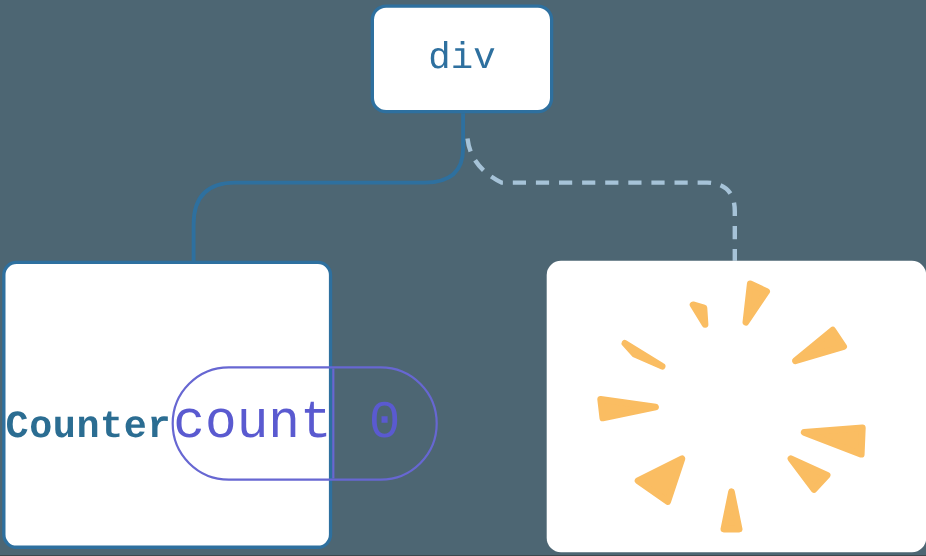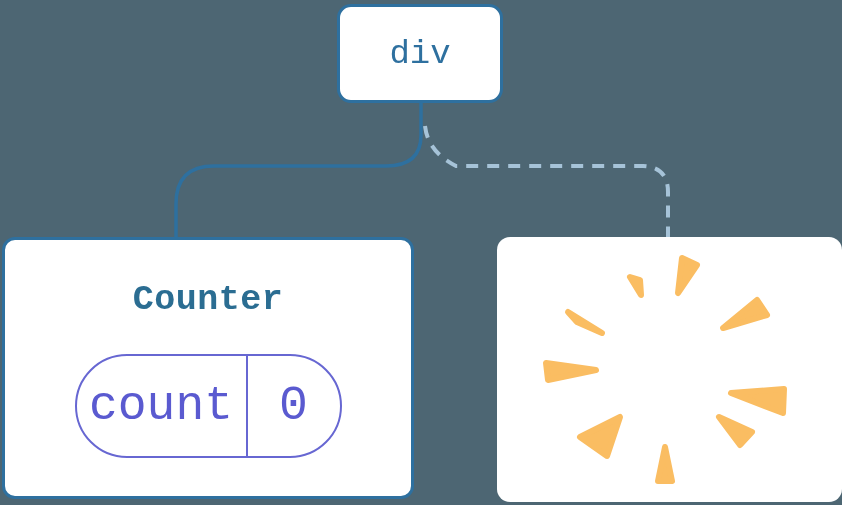--- a/index.html
+++ b/index.html
@@ -19,23 +19,23 @@
     box-sizing:border-box;
     background:var(--card_bg,#fff);
     border:3px solid var(--blue,#2E709F);
     border-radius:14px;
     display:flex;align-items:center;justify-content:center;
     font-size:34px;font-weight:500;color:var(--blue,#2E709F);
   }
 
   .card{position:absolute;box-sizing:border-box;background:var(--card_bg,#fff);border-radius:13px;}
   .card-counter{
-    left:2px;top:237px;width:412px;height:262px;
+    left:2px;top:237px;width:300px;height:262px;
     border:3px solid var(--blue,#2E709F);
-    display:flex;flex-direction:column;align-items:center;
+    display:flex;flex-direction:row;align-items:center;
   }
   .counter-title{
     margin-top:40px;
     font-size:35px;line-height:40px;font-weight:600;
     color:var(--title,#2B6D92);
     letter-spacing:0.5px;
   }
   .state-pill{
     margin-top:34px;
     width:267px;height:104px;box-sizing:border-box;

